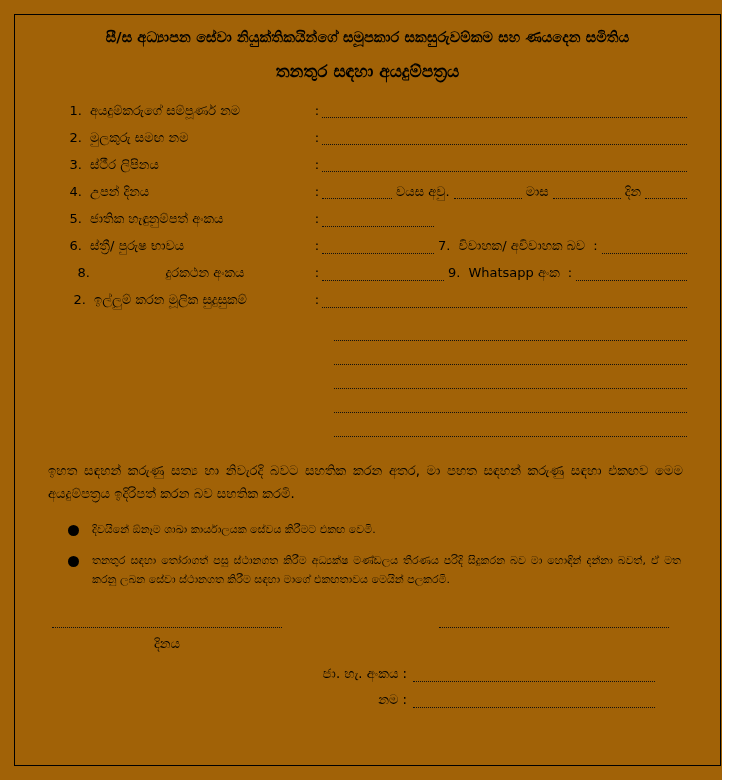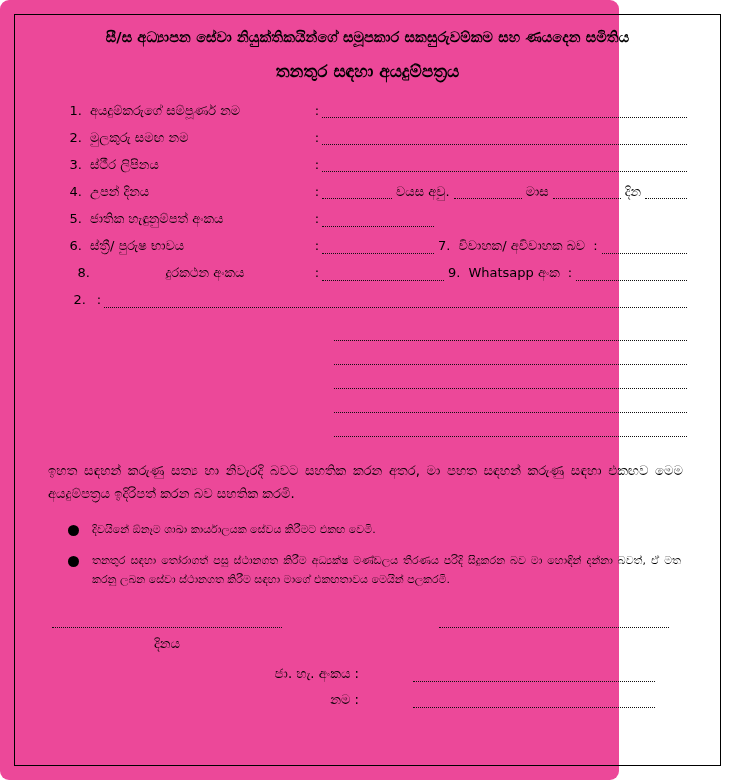--- a/index.html
+++ b/index.html
@@ -9,25 +9,24 @@
   }
   body {
     width: 735px;
     height: 780px;
     font-family: "DejaVu Sans", sans-serif;
     color: #000;
     -webkit-font-smoothing: antialiased;
   }
   .page {
     position: relative;
-    width: 619px;
+    width: 722px;
     height: 780px;
     box-sizing: border-box;
-    background: #ec4899;
-    border-radius: 9px;
+    background: #a16207;
   }
   .frame {
     position: absolute;
     left: 14px;
     top: 14px;
     width: 707px;
     height: 752px;
     border: 1px solid #000;
     box-sizing: border-box;
   }
@@ -179,21 +178,20 @@
   .footer-fields {
     margin-top: 14px;
     padding-right: 40px;
   }
   .footer-row {
     display: flex;
     align-items: flex-end;
     justify-content: flex-end;
     font-size: 13.2px;
     margin-bottom: 10px;
-    gap: 48px;
   }
   .footer-label {
     flex: none;
     white-space: nowrap;
     padding-right: 6px;
   }
   .footer-dots {
     flex: none;
     width: 242px;
     border-bottom: 1px dotted #111;
@@ -273,20 +271,21 @@
         <div class="colon">:</div>
         <div class="dots-fixed" style="width:122px;"></div>
         <div class="inline-text">9.</div>
         <div class="inline-text">Whatsapp අංක</div>
         <div class="inline-text">:</div>
         <div class="dots"></div>
       </div>
 
       <div class="row indent-10">
         <div class="num">2.</div>
+        <div class="label" style="width:218px;">ඉල්ලුම් කරන මූලික සුදුසුකම්</div>
         <div class="colon">:</div>
         <div class="dots"></div>
       </div>
     </div>
 
     <div class="extra-lines">
       <div class="extra-line"></div>
       <div class="extra-line"></div>
       <div class="extra-line"></div>
       <div class="extra-line"></div>

